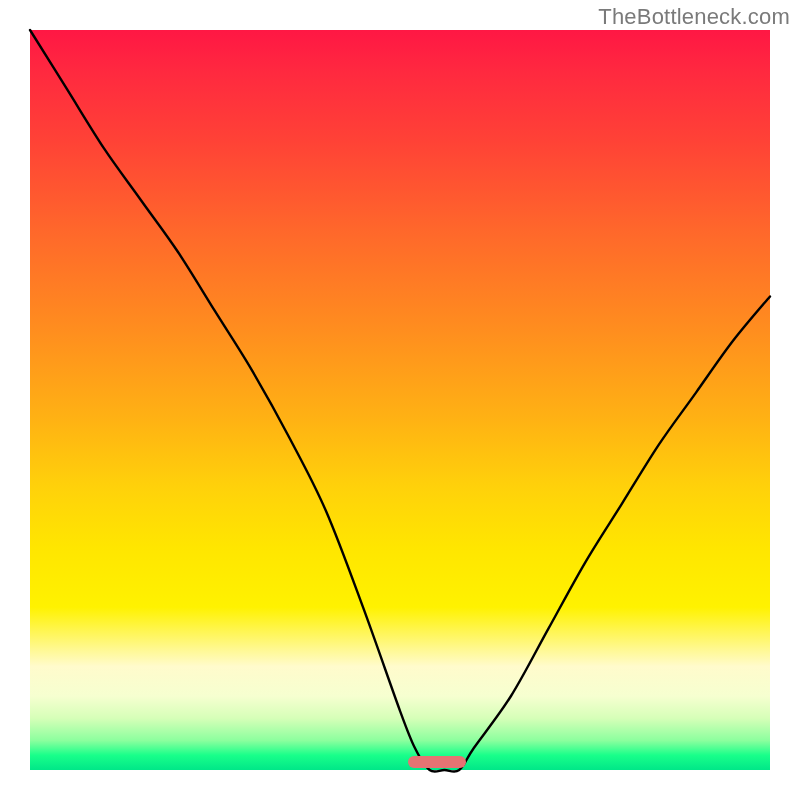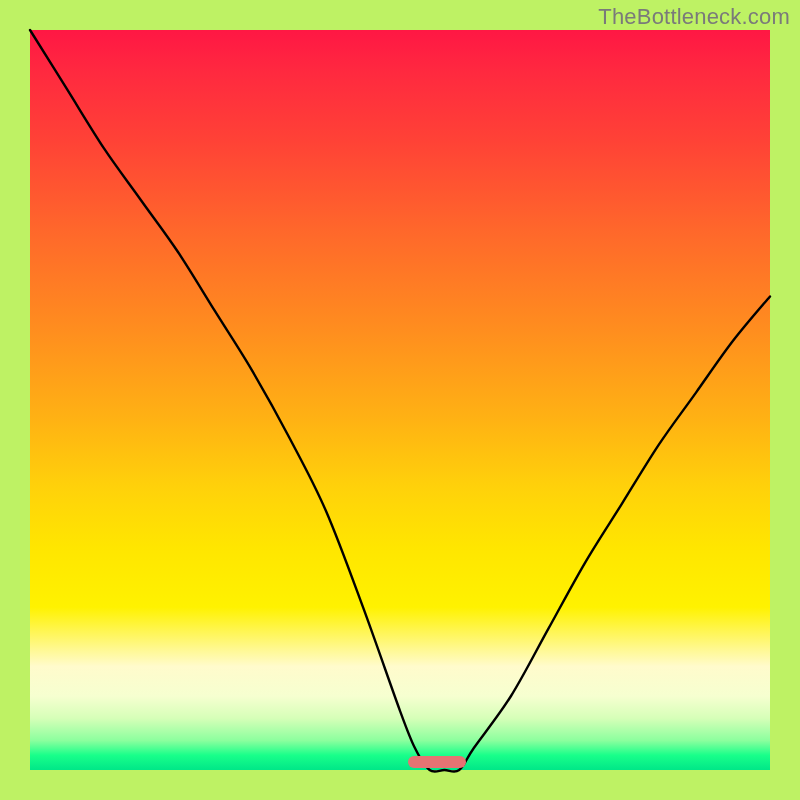--- a/index.html
+++ b/index.html
@@ -8,21 +8,21 @@
     width: 800px;
     height: 800px;
     background: #000;
     overflow: hidden;
     font-family: Arial, Helvetica, sans-serif;
   }
   .frame {
     position: relative;
     width: 800px;
     height: 800px;
-    background: #bef264;
+    background: #ffffff;
   }
   .plot-area {
     position: absolute;
     left: 30px;
     top: 30px;
     width: 740px;
     height: 740px;
     
     background: linear-gradient(
       to bottom,

